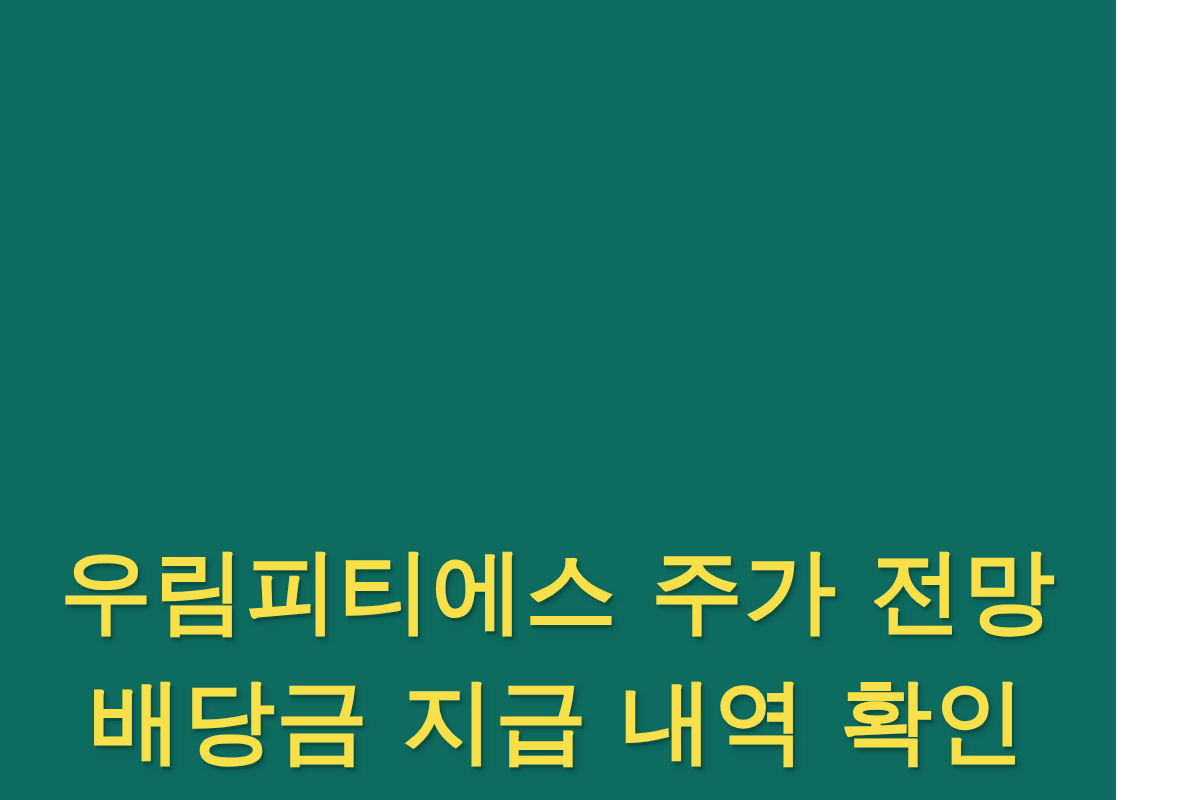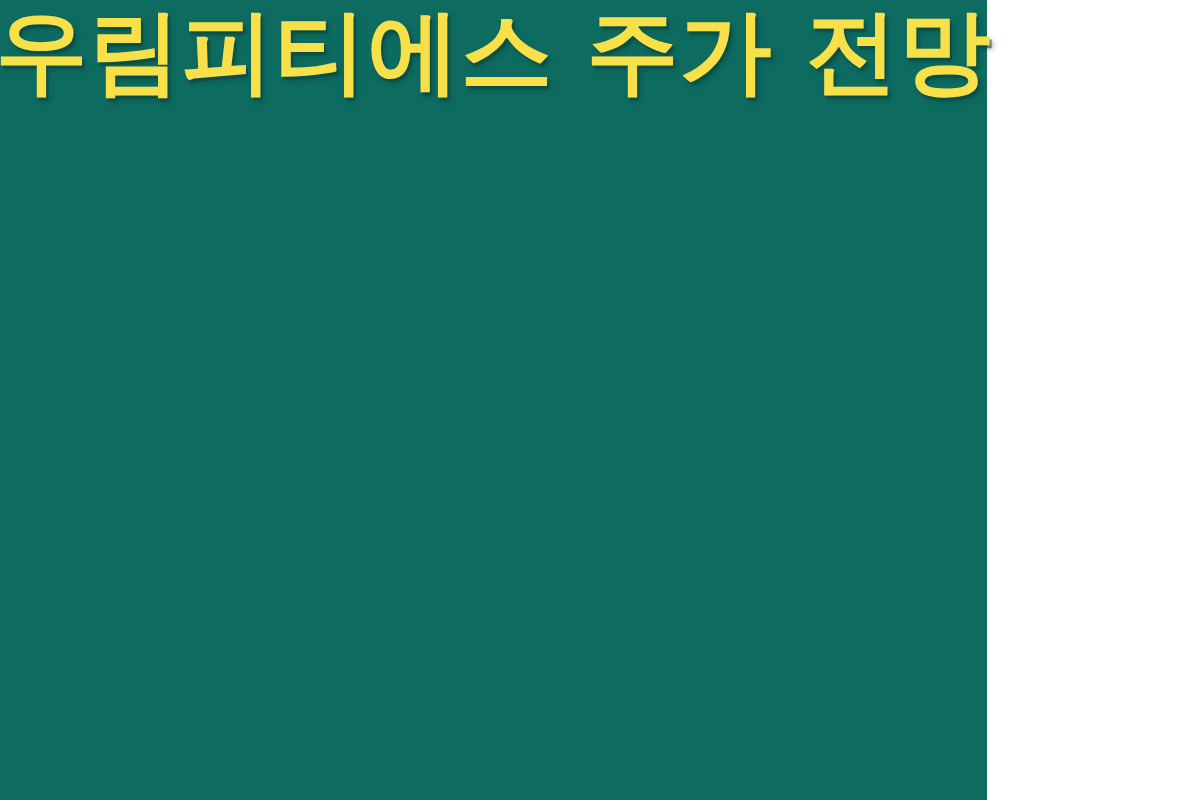--- a/index.html
+++ b/index.html
@@ -10,27 +10,27 @@
     height: 800px;
     overflow: hidden;
   }
 
   body {
     font-family: "DejaVu Sans", "Liberation Sans", sans-serif;
   }
 
   #thumbnail-canvas {
     position: relative;
-    width: 987px;
+    width: 1116px;
     height: 800px;
     background-color: #0e6b60;
     display: flex;
     flex-direction: column;
     align-items: center;
-    justify-content: flex-start;
+    justify-content: flex-end;
     box-sizing: border-box;
   }
 
   #headline-block {
     display: flex;
     flex-direction: column;
     align-items: center;
     justify-content: center;
     width: 100%;
     
@@ -53,16 +53,17 @@
 </style>
 </head>
 <body>
 
 <div id="thumbnail-canvas">
 
   <div id="headline-block">
 
     <div class="headline-line">우림피티에스 주가 전망</div>
 
+    <div class="headline-line">배당금 지급 내역 확인</div>
 
   </div>
 
 </div>
 
 </body></html>

